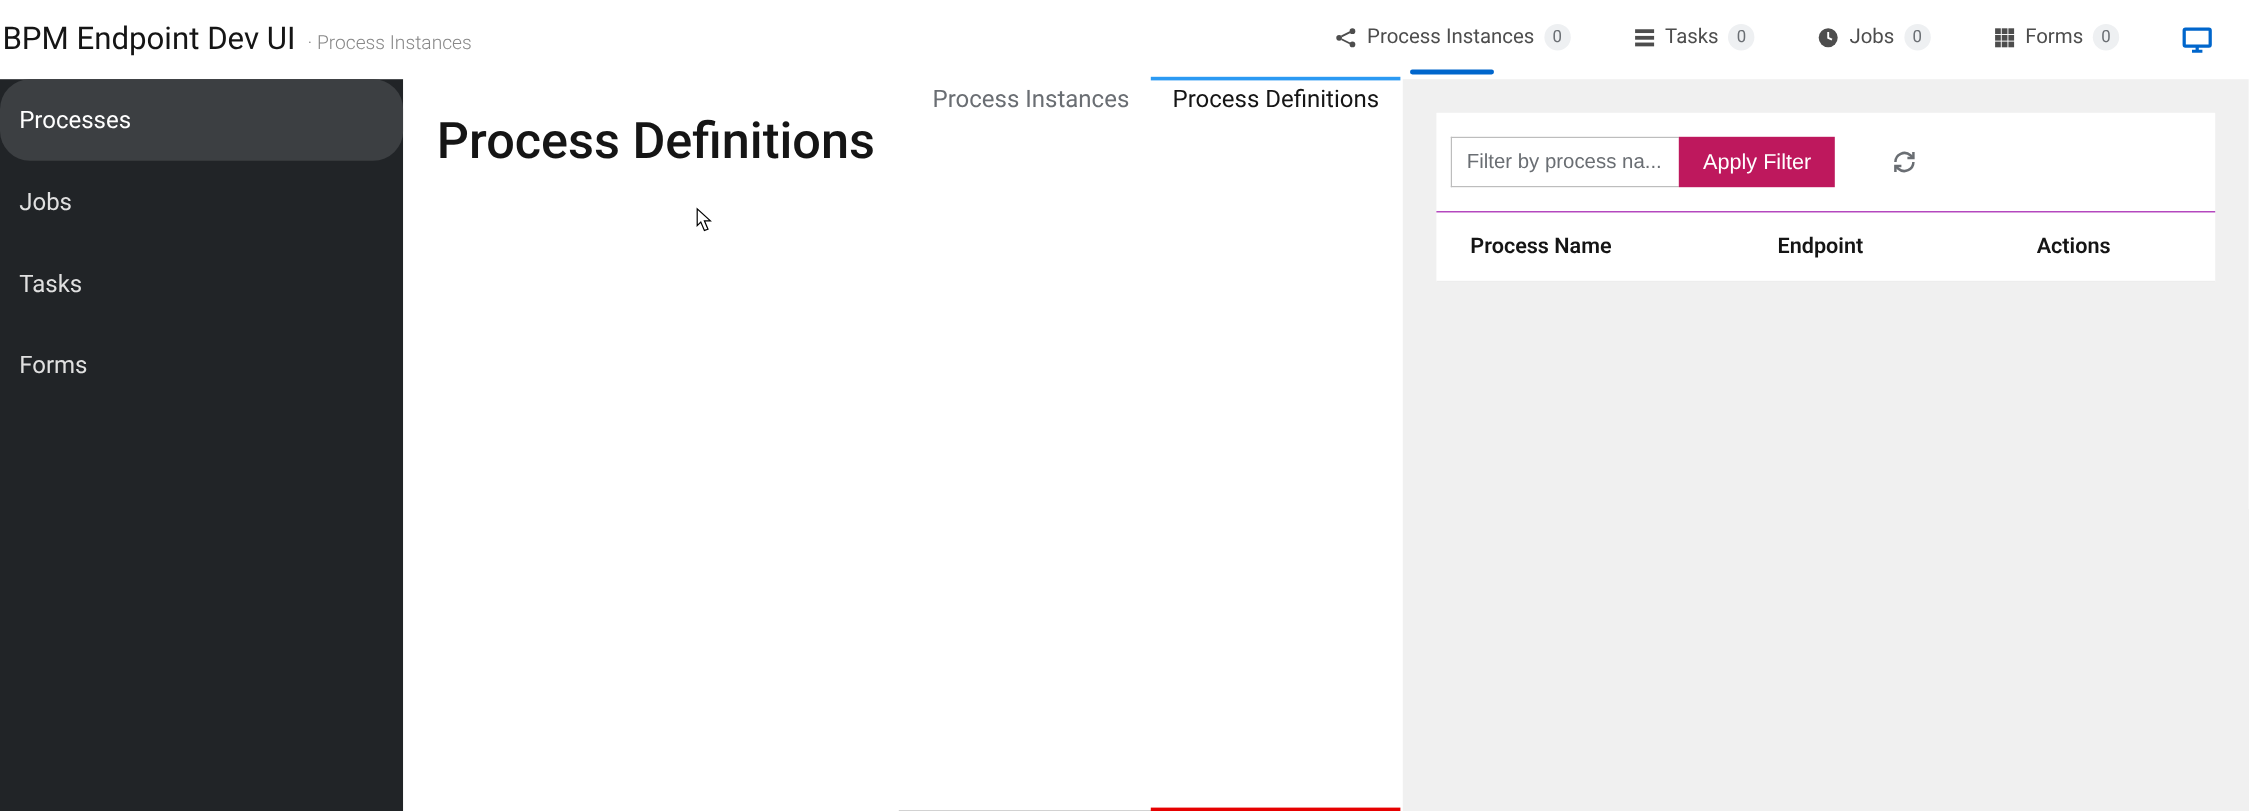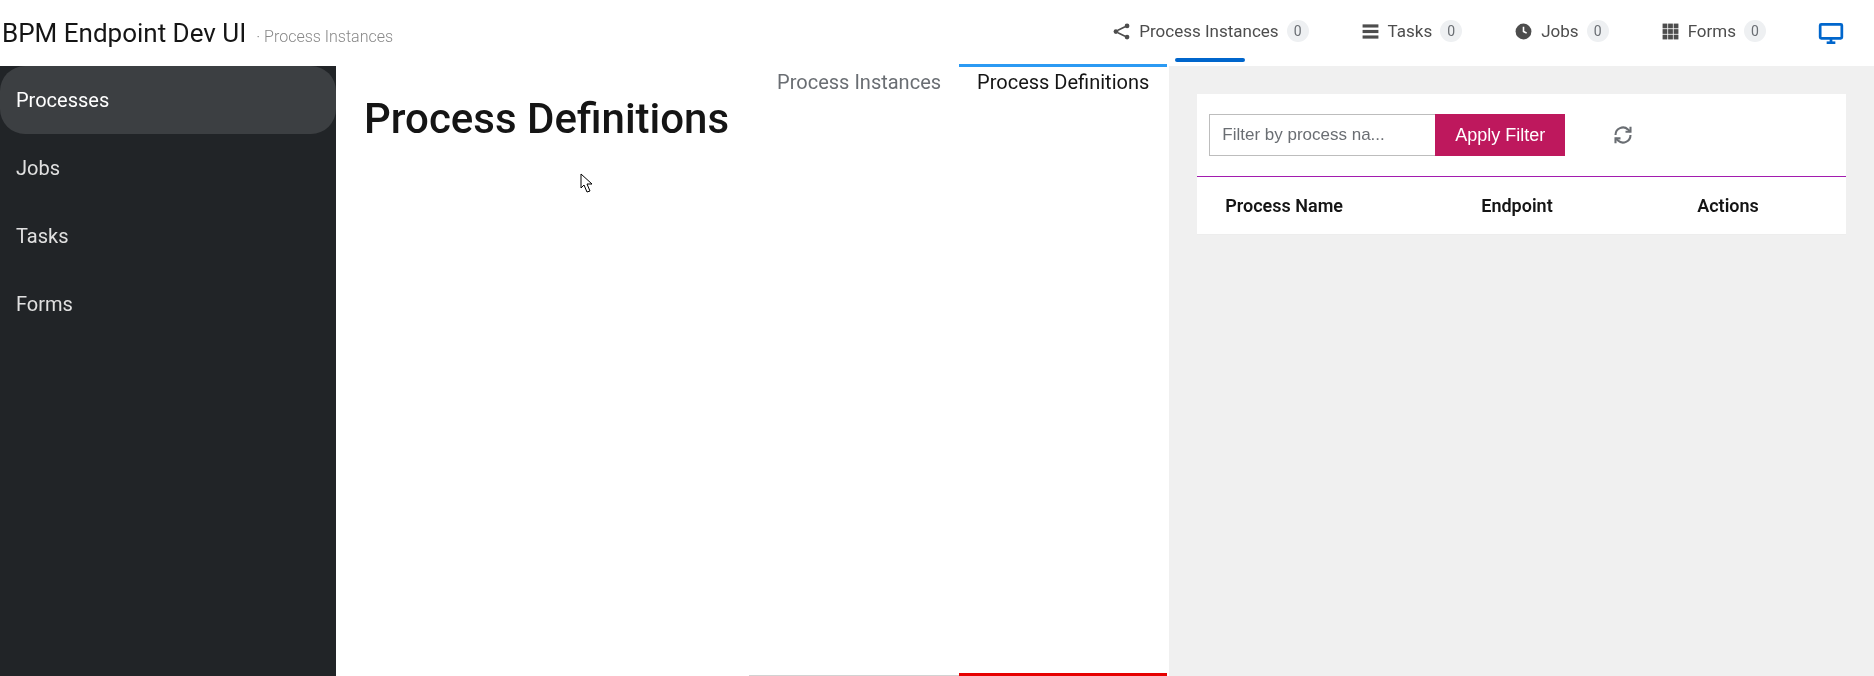--- a/index.html
+++ b/index.html
@@ -24,21 +24,21 @@
     
     .tabs { display:flex; border-bottom:1px solid #d2d2d2; padding-left:28px; gap:36px;}
     .tab { font-size:20px; color:#6a6e73; padding: 4px 0 10px; cursor:pointer; position:relative;}
     .tab.active { color:#151515; }
     .tab.active::before { content:""; position:absolute; top:-2px; left:-18px; right:-18px; height:3px; background:#2b9af3;}
     .tab.active::after { content:""; position:absolute; bottom:-2px; left:-18px; right:-18px; height:4px; background:#e60000;}
     
     .content { background:#f0f0f0; flex:1; padding:28px;}
     .panel { background:#fff; }
     .filter-row { display:flex; align-items:center; gap:0; padding:20px 12px 20px 12px;}
-    .filter-input { width:226px; height:42px; border:1px solid #bdbdbd; border-right:none; padding:0 12px; font-size:17px; color:#333; background:#fff; }
+    .filter-input { width:190px; height:42px; border:1px solid #bdbdbd; border-right:none; padding:0 12px; font-size:17px; color:#333; background:#fff; }
     .filter-input::placeholder{ color:#6a6e73; }
     .apply-btn { height:42px; background:#be185d; color:#fff; border:none; font-size:18px; padding:0 20px; cursor:pointer;}
     .refresh { margin-left:48px; color:#6a6e73; cursor:pointer;}
     
     .table-head { display:flex; padding:18px 28px; border-top:1px solid #a21caf; border-bottom:1px solid #ededed; font-size:18px; font-weight:600;}
     .col-name { width:256px; }
     .col-endpoint { flex:1; }
     .col-actions { width:180px; text-align:center;}
     
     .table-row { display:flex; align-items:center; padding:28px 28px; font-size:18px; color:#444;}

